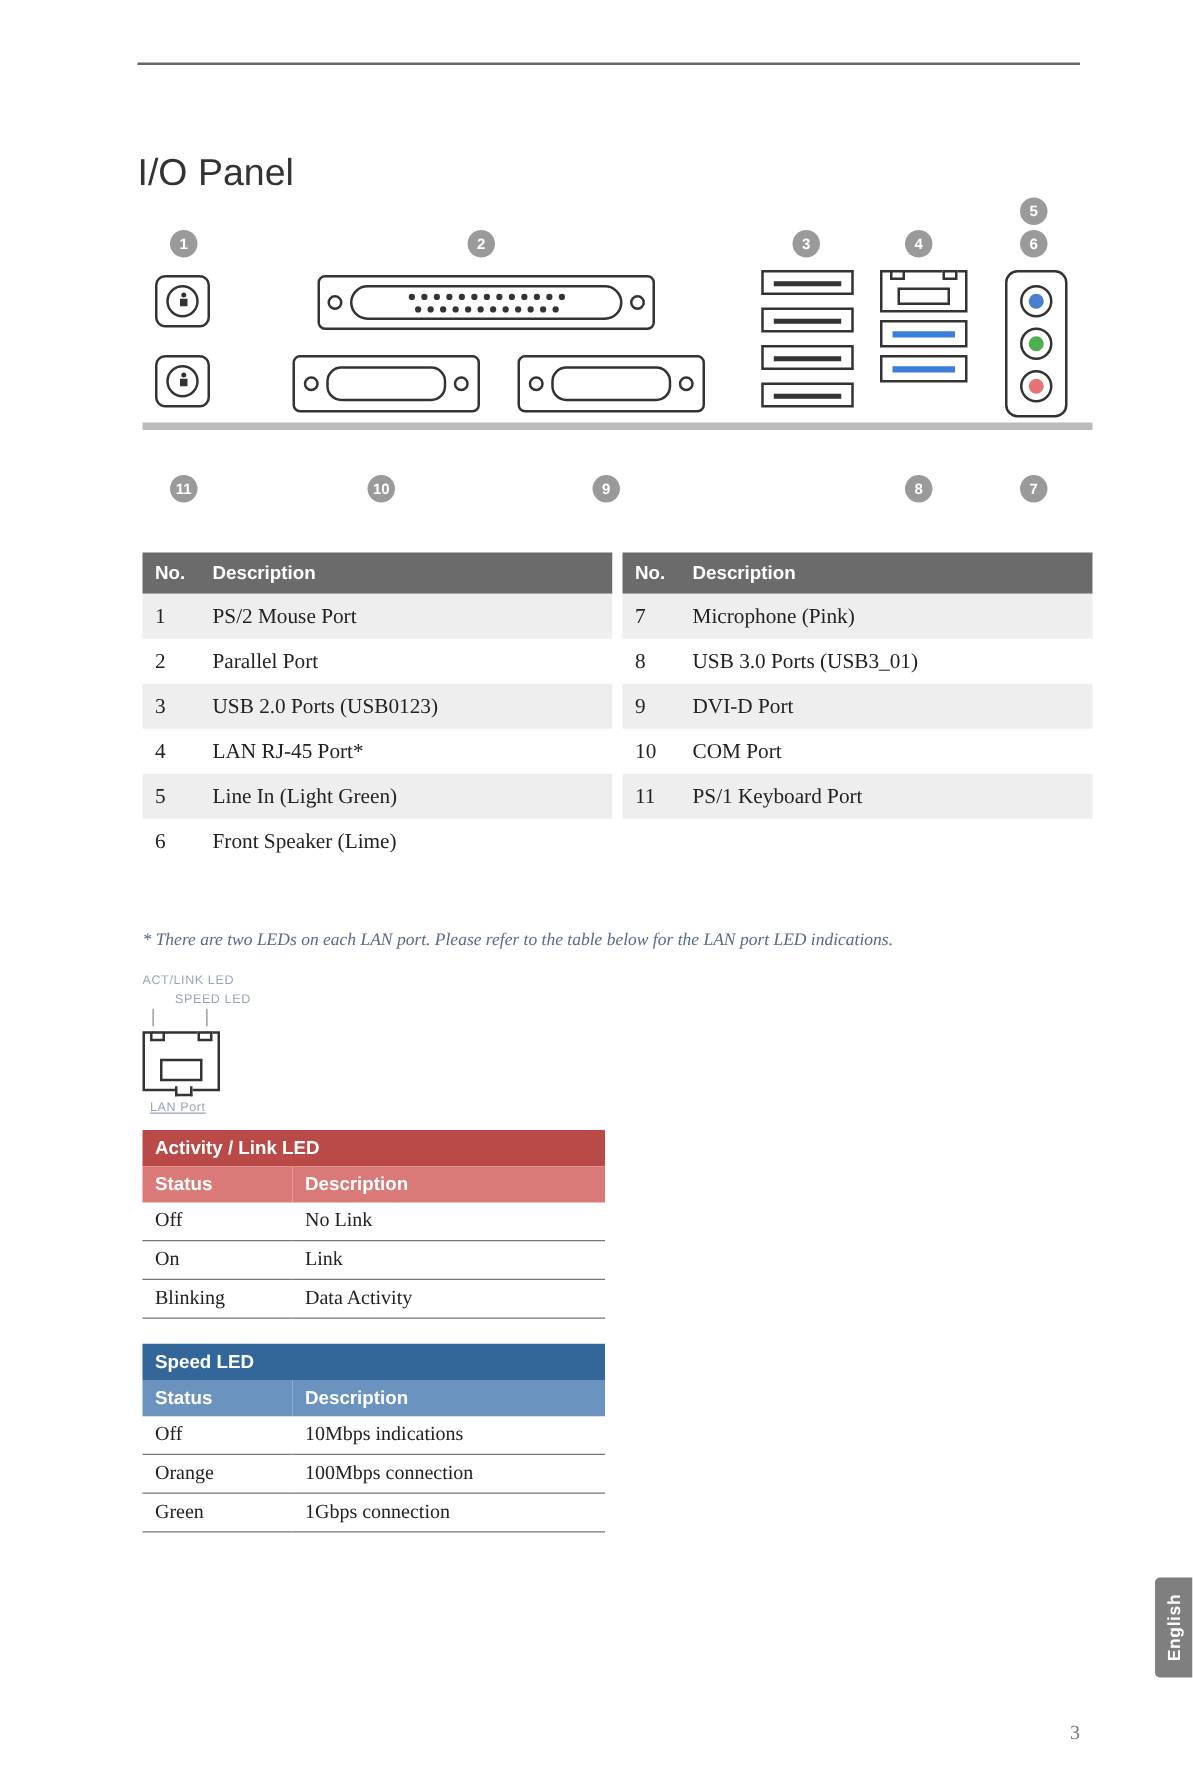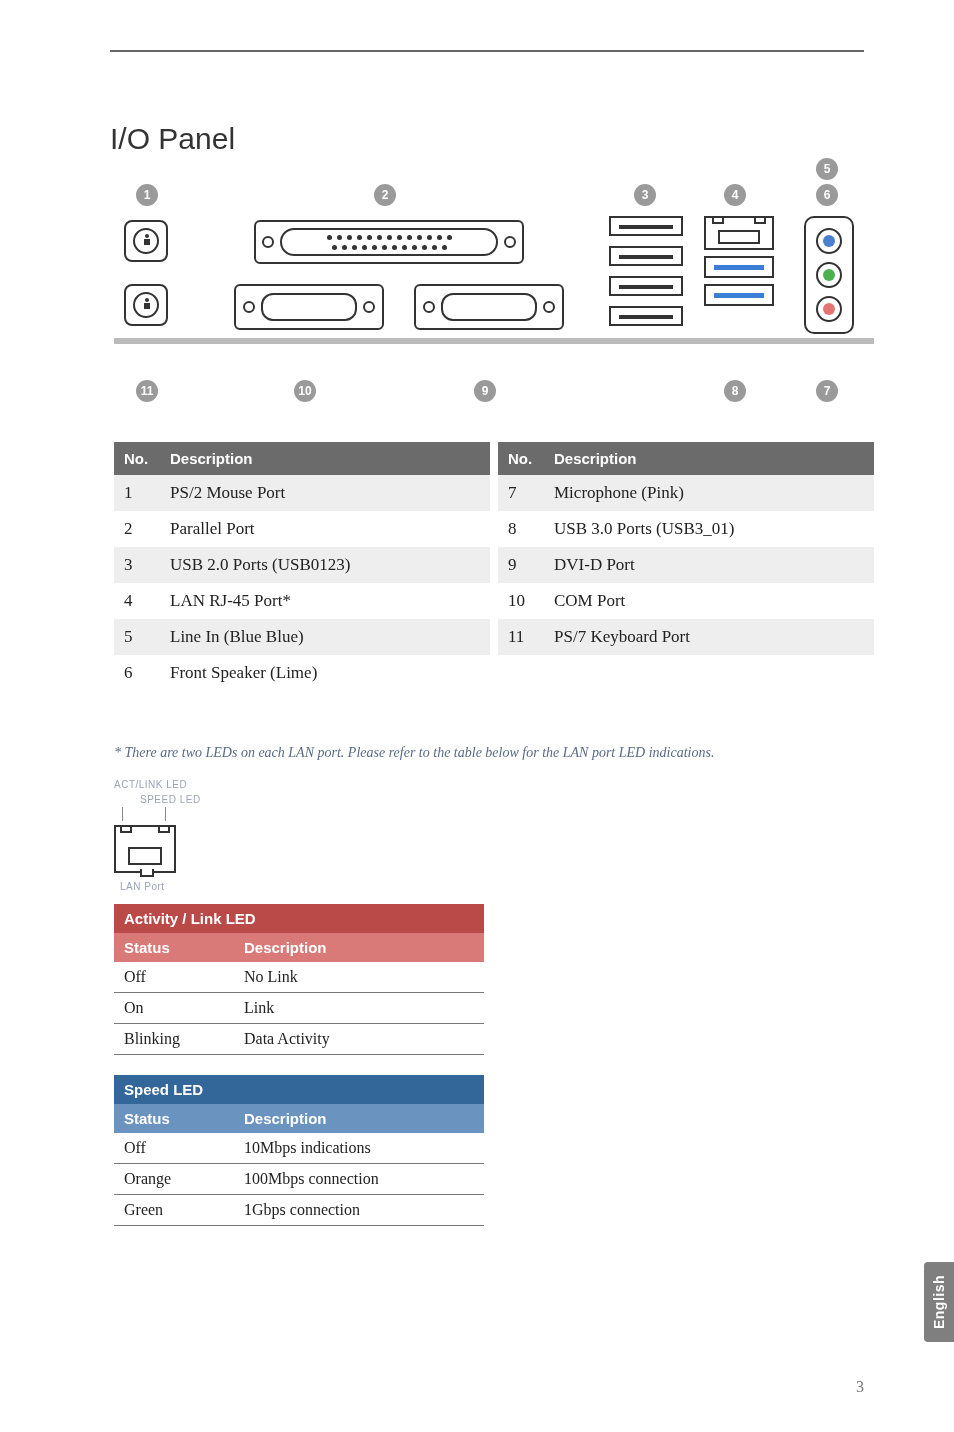--- a/index.html
+++ b/index.html
@@ -226,24 +226,24 @@
         </tr>
         <tr>
           <td class="no">4</td>
           <td>LAN RJ-45 Port*</td>
           <td class="col-spacer"></td>
           <td class="no">10</td>
           <td>COM Port</td>
         </tr>
         <tr class="alt">
           <td class="no">5</td>
-          <td>Line In (Blue Blue)</td>
+          <td>Line In (Light Green)</td>
           <td class="col-spacer"></td>
           <td class="no">11</td>
-          <td>PS/7 Keyboard Port</td>
+          <td>PS/1 Keyboard Port</td>
         </tr>
         <tr>
           <td class="no">6</td>
           <td>Front Speaker (Lime)</td>
           <td class="col-spacer"></td>
           <td class="no"></td>
           <td></td>
         </tr>
       </tbody>
   </table>
@@ -258,21 +258,21 @@
       <div style="width:1px;height:14px;background:#888;margin-left:36px;"></div>
     </div>
     <div class="lan-draw">
       <div class="leds">
           <span></span>
           <span></span>
         </div>
       <div class="plug"></div>
       <div class="nub"></div>
     </div>
-    <div class="lbl" style="margin-top:6px; margin-left:6px;">LAN Port</div>
+    <div class="lbl" style="margin-top:6px; margin-left:6px;text-decoration:underline;">LAN Port</div>
   </div>
 
   <div class="led-tables">
     <table class="led" style="width:370px;">
       <thead>
         <tr>
             <th class="head1" colspan="2">Activity / Link LED</th>
           </tr>
         <tr>
           <th class="head2 col1">Status</th>

